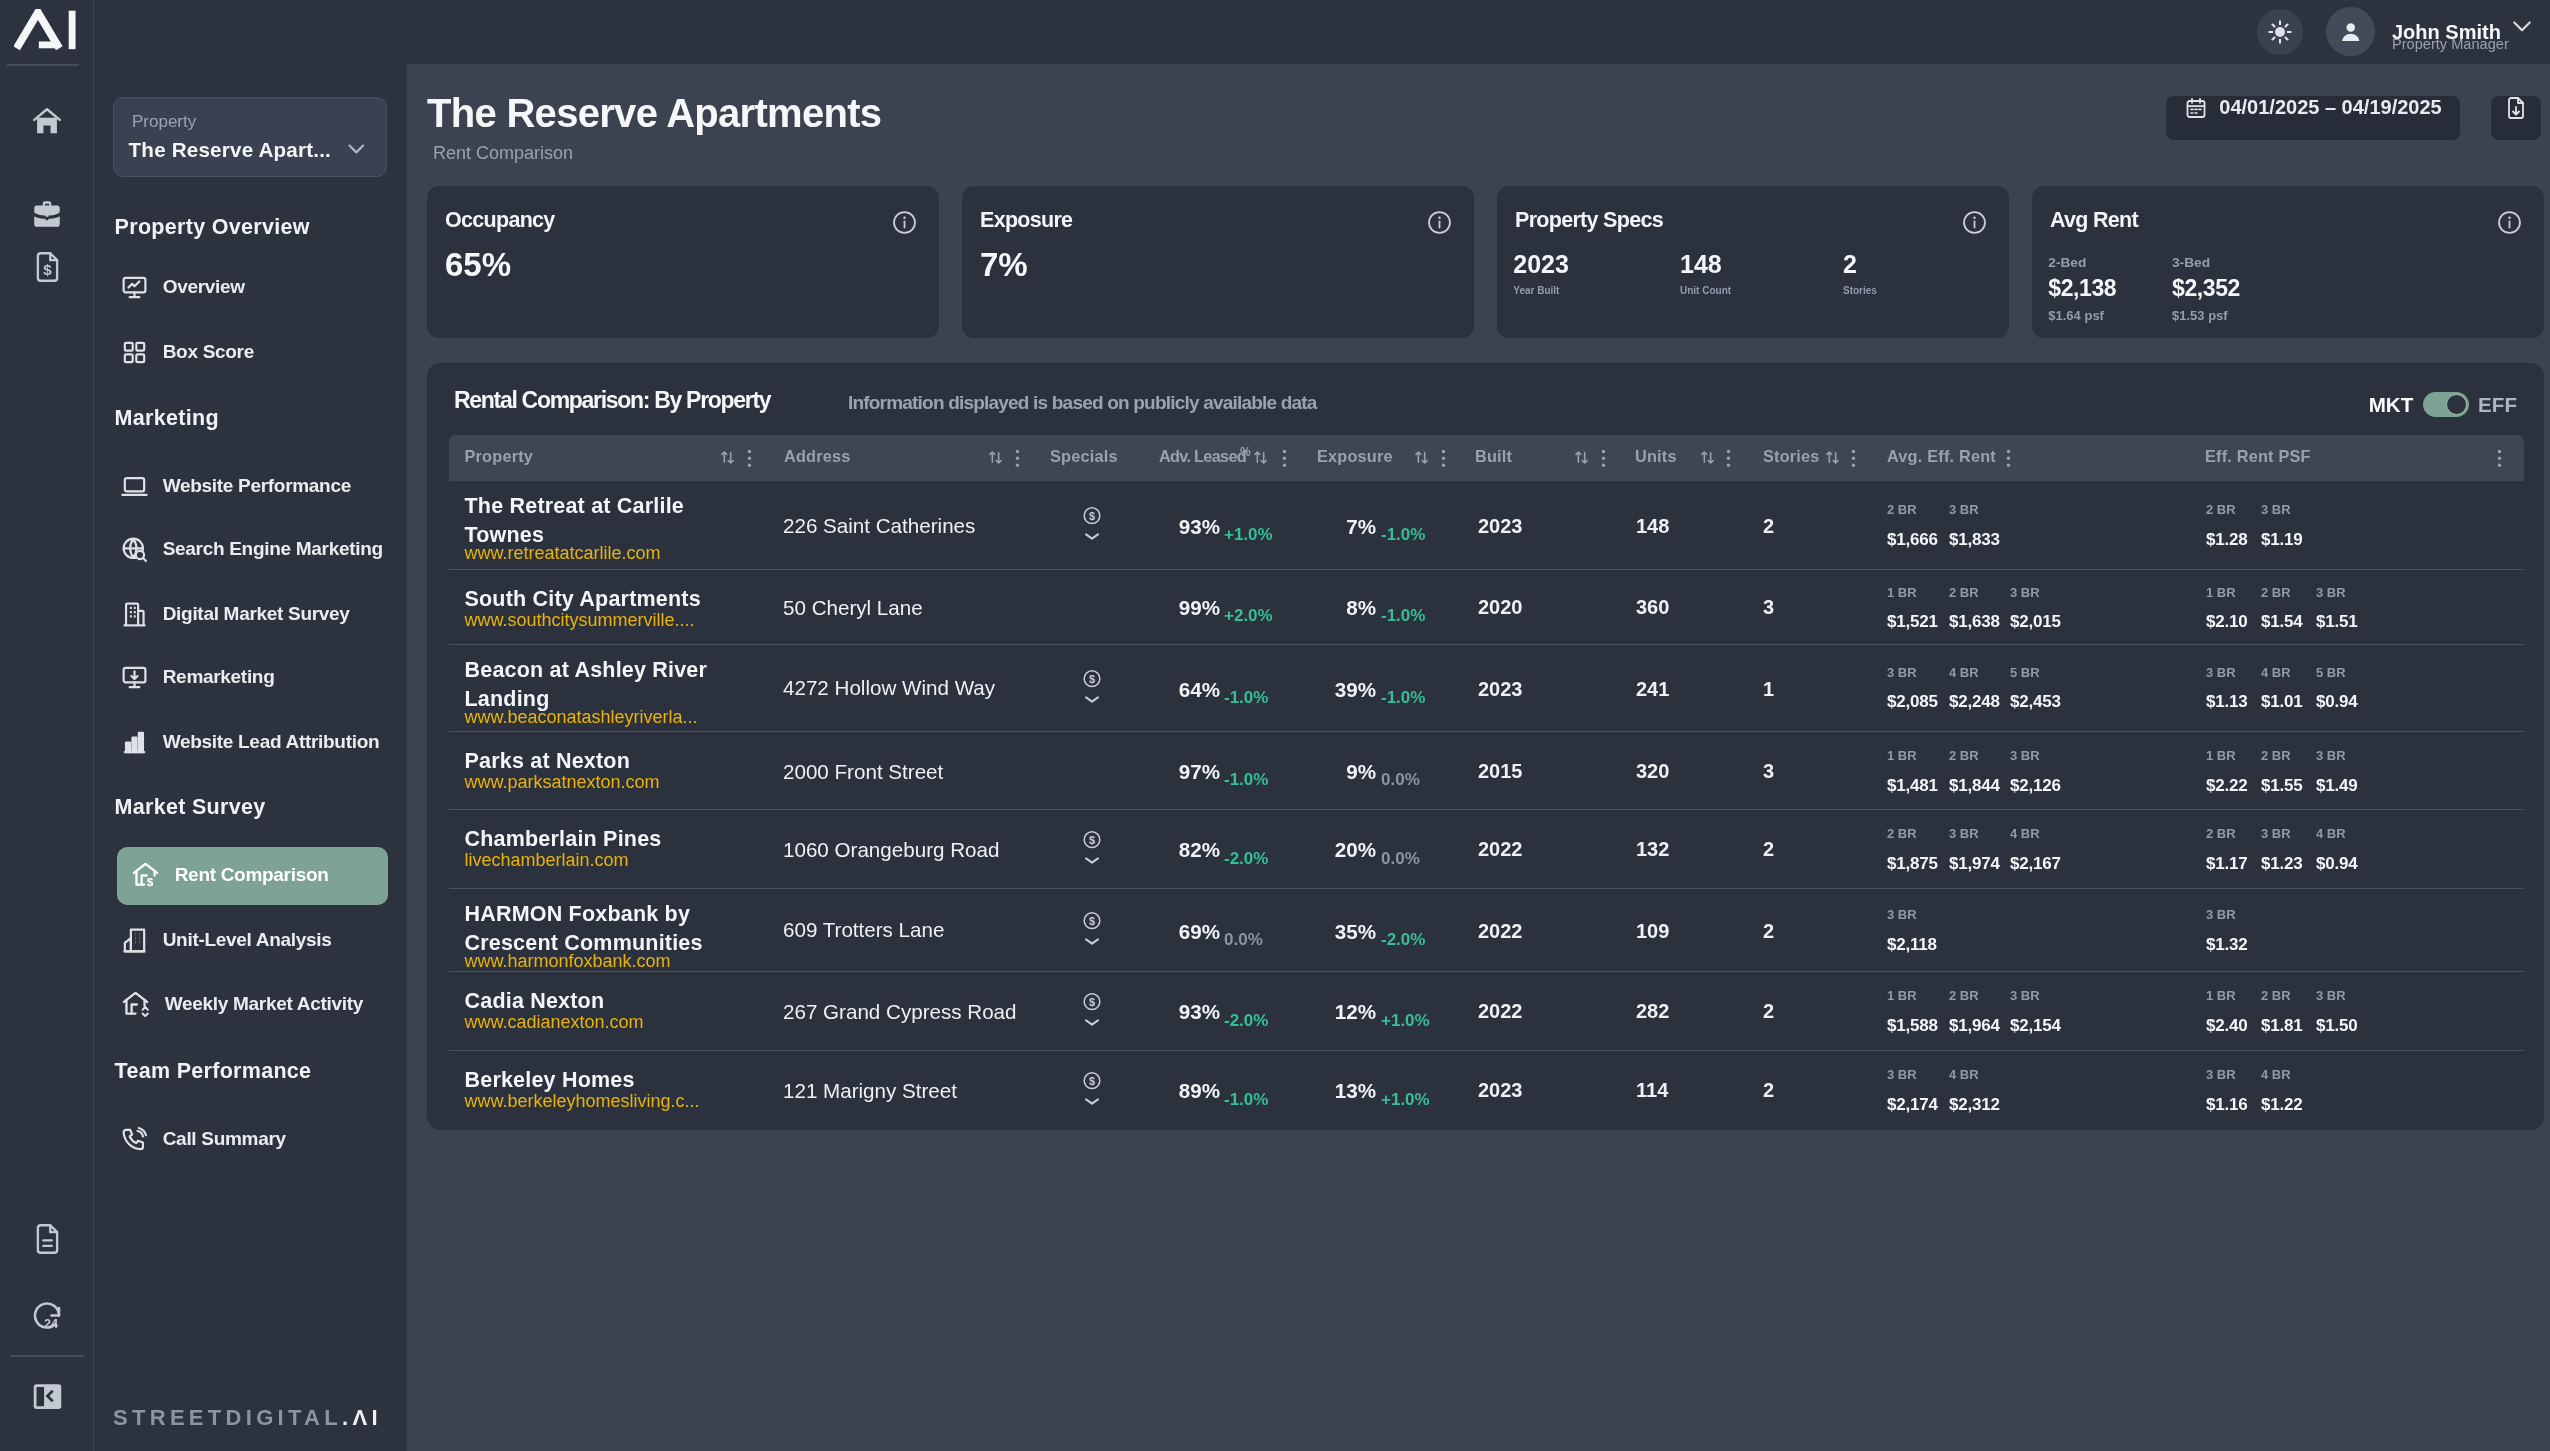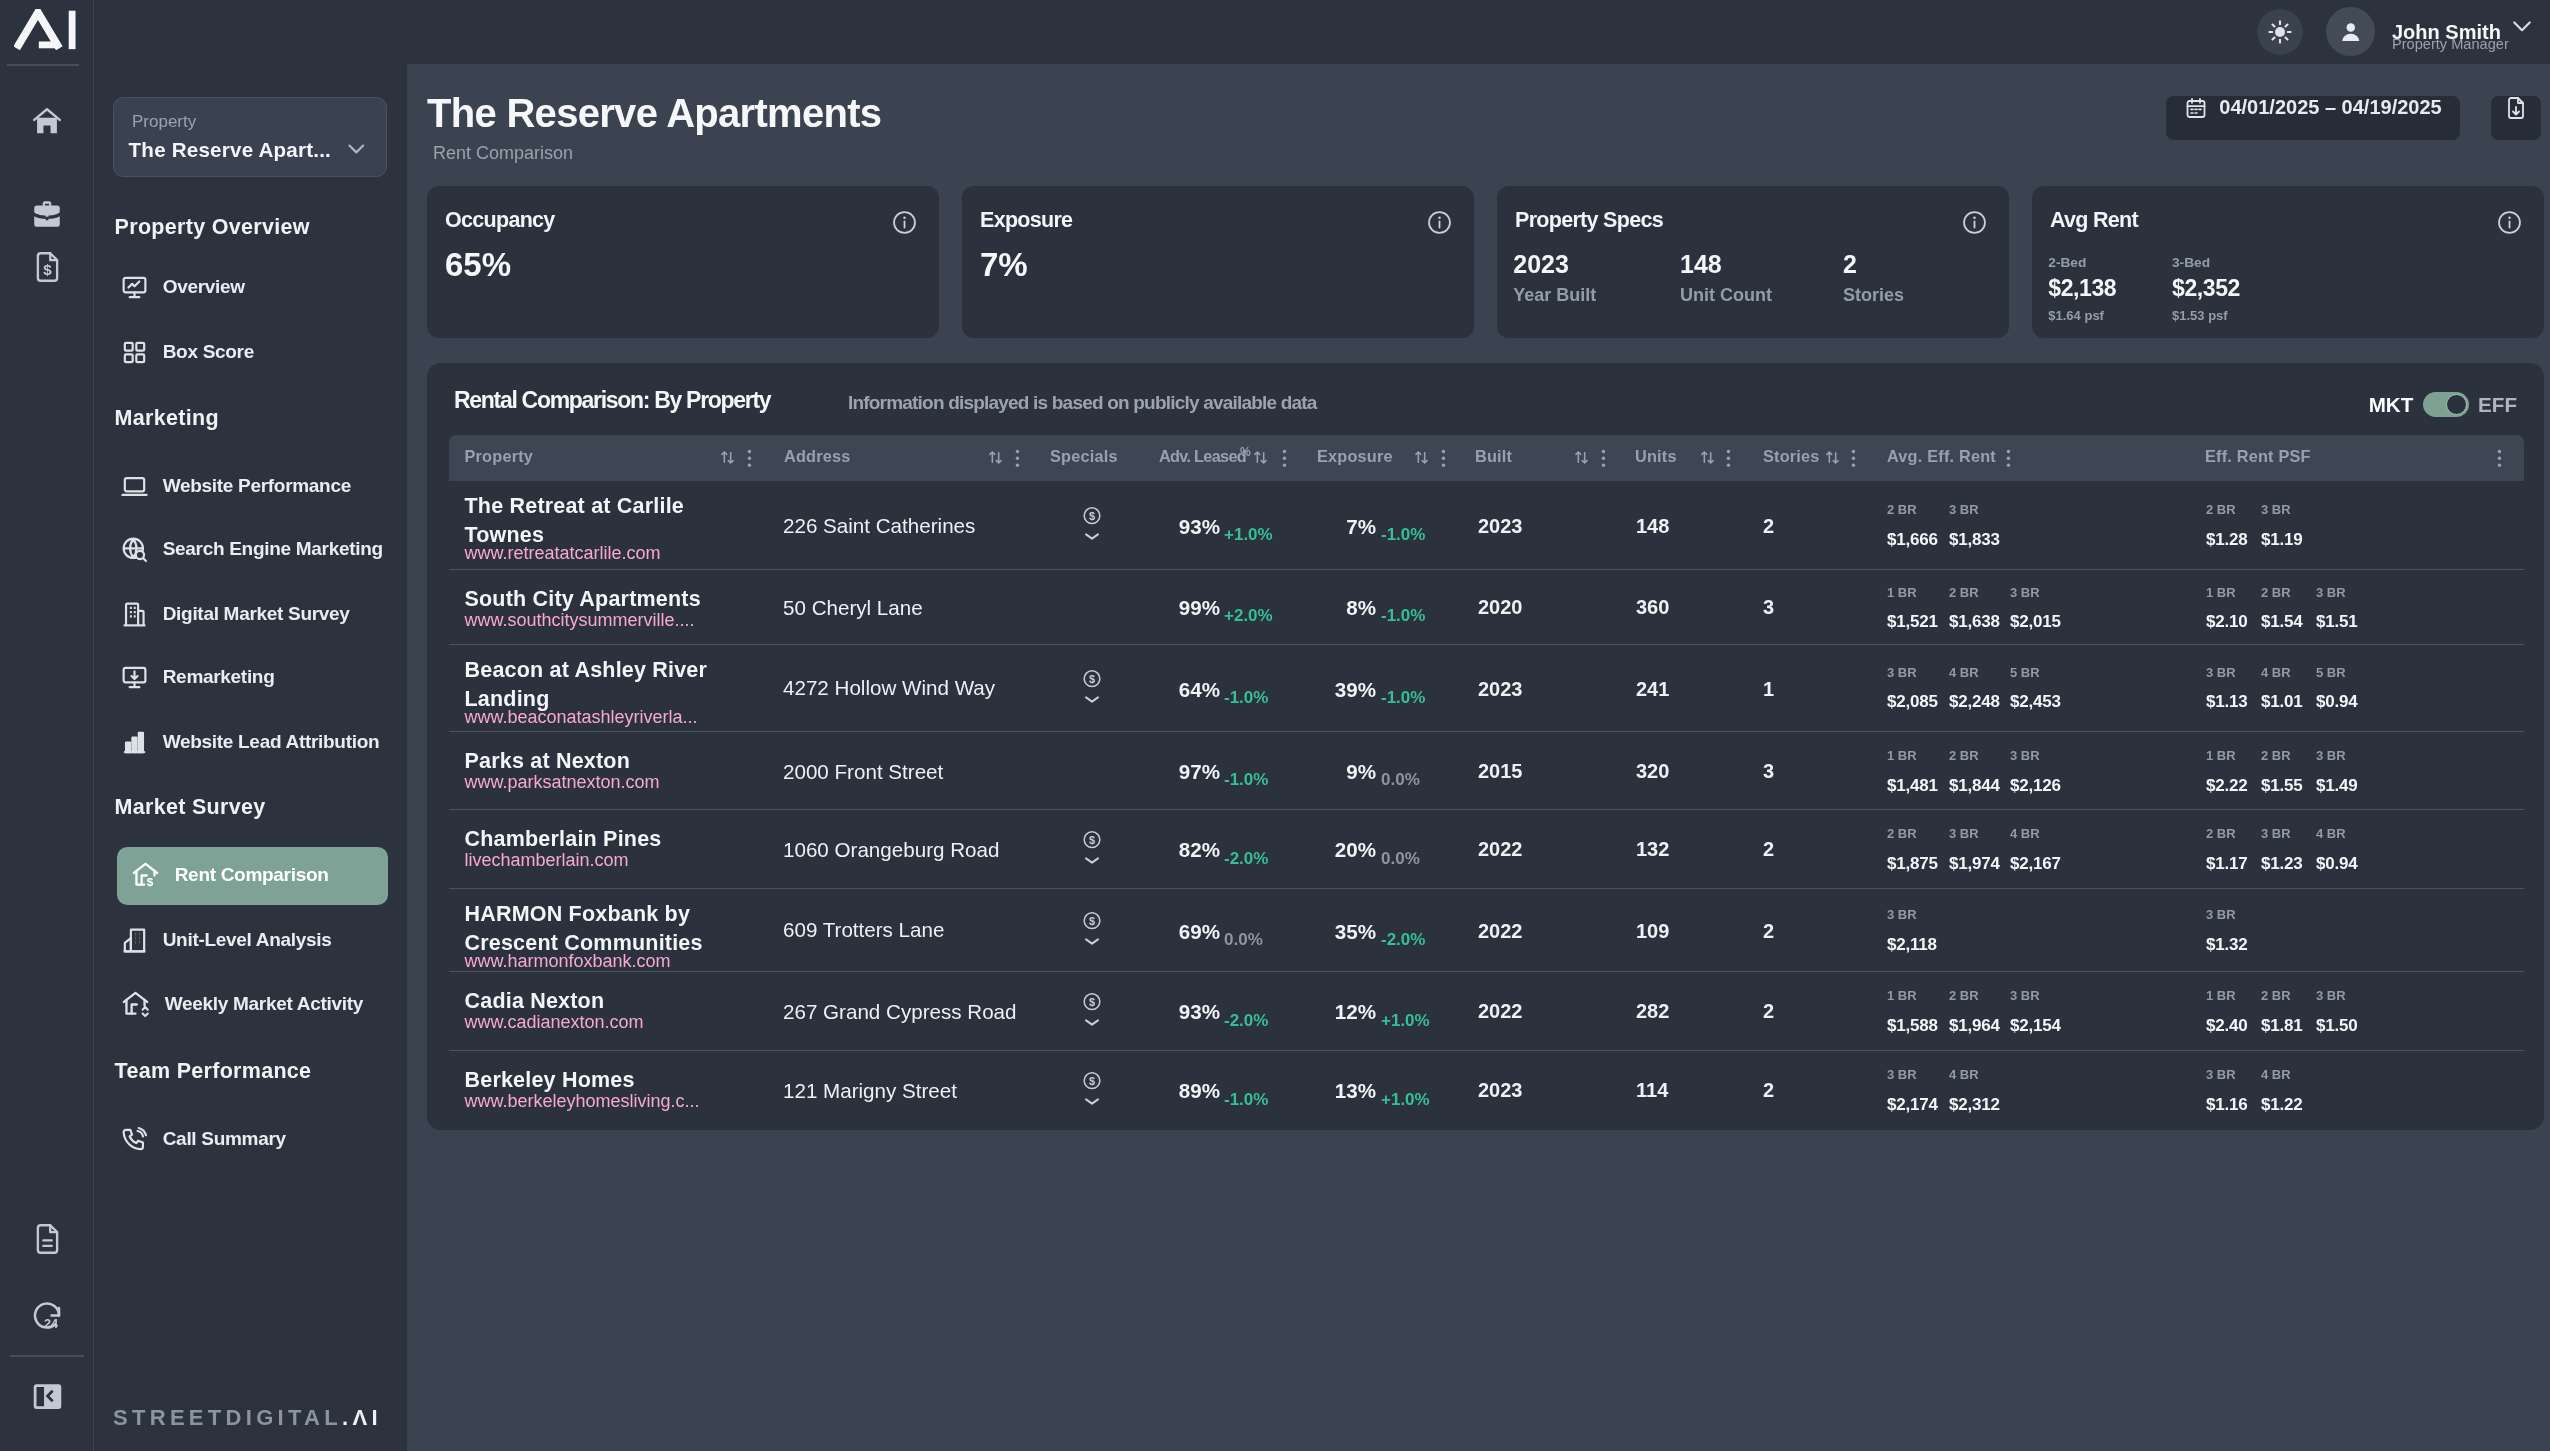--- a/index.html
+++ b/index.html
@@ -36,41 +36,41 @@
   .hbtn { position:absolute; top:95px; height:46px; background:#272d38; border:0.9px solid #3e4551; border-radius:8.6px; display:flex; align-items:flex-start; justify-content:center; color:#e7eaee; }
   #datebtn { left:2165px; width:296px; gap:11px; font-size:20px; font-weight:bold; }
   #dlbtn { left:2490px; width:52px; }
   
   .card { position:absolute; background:#2b313d; border-radius:12px; }
   .ctitle { position:absolute; left:18px; top:22px; font-size:21.5px; font-weight:bold; color:#f2f4f7; letter-spacing:-0.7px; }
   .cinfo { position:absolute; right:20.6px; top:23px; }
   .bigval { position:absolute; left:18px; top:60px; font-size:33px; font-weight:bold; color:#f6f7f9; }
   .spec { position:absolute; top:66px; }
   .spec .v { font-size:25px; line-height:25px; font-weight:bold; color:#f4f5f8; }
-  .spec .l { font-size:18px; color:#939cab; font-weight:bold; margin-top:7.7px;text-align:right; }
+  .spec .l { font-size:10px; color:#939cab; font-weight:bold; margin-top:7.7px; }
   .rentcol { position:absolute; top:70px; }
   .rentcol .l { font-size:13.7px; line-height:13.7px; color:#949dab; font-weight:bold; }
   .rentcol .v { font-size:23px; line-height:24px; font-weight:bold; color:#f5f6f8; margin-top:6px; letter-spacing:-0.4px; }
   .rentcol .p { font-size:13px; color:#949dab; font-weight:bold; margin-top:8.6px; }
   
   #tcard { left:427px; top:363px; width:2117px; height:767px; background:#2b313d; border-radius:13.7px; }
   #ttitle { position:absolute; left:27px; top:24px; font-size:23px; font-weight:bold; color:#f4f6f8; letter-spacing:-1.3px; }
   #tsub { position:absolute; left:421px; top:29px; font-size:19px; font-weight:bold; color:#9ba3b0; letter-spacing:-0.8px; }
   #tgl { position:absolute; right:27px; top:29px; display:flex; align-items:center; gap:9.4px; }
   #tgl .mkt { font-size:20.6px; font-weight:bold; color:#fbfcfd; }
   #tgl .eff { font-size:20.6px; font-weight:bold; color:#aeb5c0; }
   #tglpill { width:46px; height:25px; border-radius:13px; background:#7da293; position:relative; }
   #tglpill .knob { position:absolute; right:1.7px; top:1.7px; width:21.5px; height:21.5px; border-radius:50%; background:#2b313d; border:1.7px solid #a5c2b3; box-sizing:border-box; }
   #thead { position:absolute; left:22px; top:72px; width:2075px; height:46px; background:#3e4654; border-radius:6.9px 6.9px 0 0; }
   .hcell { position:absolute; top:12px; font-size:16.3px; font-weight:bold; color:#98a1ae; letter-spacing:0.2px; }
   .sorticon { position:absolute; top:13px; }
   .kebab { position:absolute; top:13px; }
   .trow { position:absolute; left:22px; width:2075px; border-bottom:0.9px solid #4a5160; }
   .pname { position:absolute; left:15.5px; font-size:21.5px; font-weight:bold; color:#f3f5f8; line-height:29px; letter-spacing:0.2px; }
-  .purl { position:absolute; left:15.5px; font-size:18px; color:#f9a8d4; }
+  .purl { position:absolute; left:15.5px; font-size:18px; color:#eab308; }
   .addr { position:absolute; left:334px; font-size:20.6px; color:#eef0f4; }
   .pctmain { position:absolute; font-size:20.6px; font-weight:bold; color:#f1f3f6; text-align:right; width:86px; }
   .pctsub { position:absolute; font-size:17px; font-weight:bold; color:#35bf97; }
   .pctsub.z { color:#8d95a2; }
   .num { position:absolute; font-size:20px; font-weight:bold; color:#eef0f4; }
   .bcol { position:absolute; }
   .bcol .l { font-size:13px; line-height:13px; color:#919aa8; font-weight:bold; }
   .bcol .v { font-size:17px; font-weight:bold; color:#f3f5f8; margin-top:13.7px; letter-spacing:-0.2px; }
   .specico { position:absolute; left:626px; width:34px; text-align:center; }
 </style>

